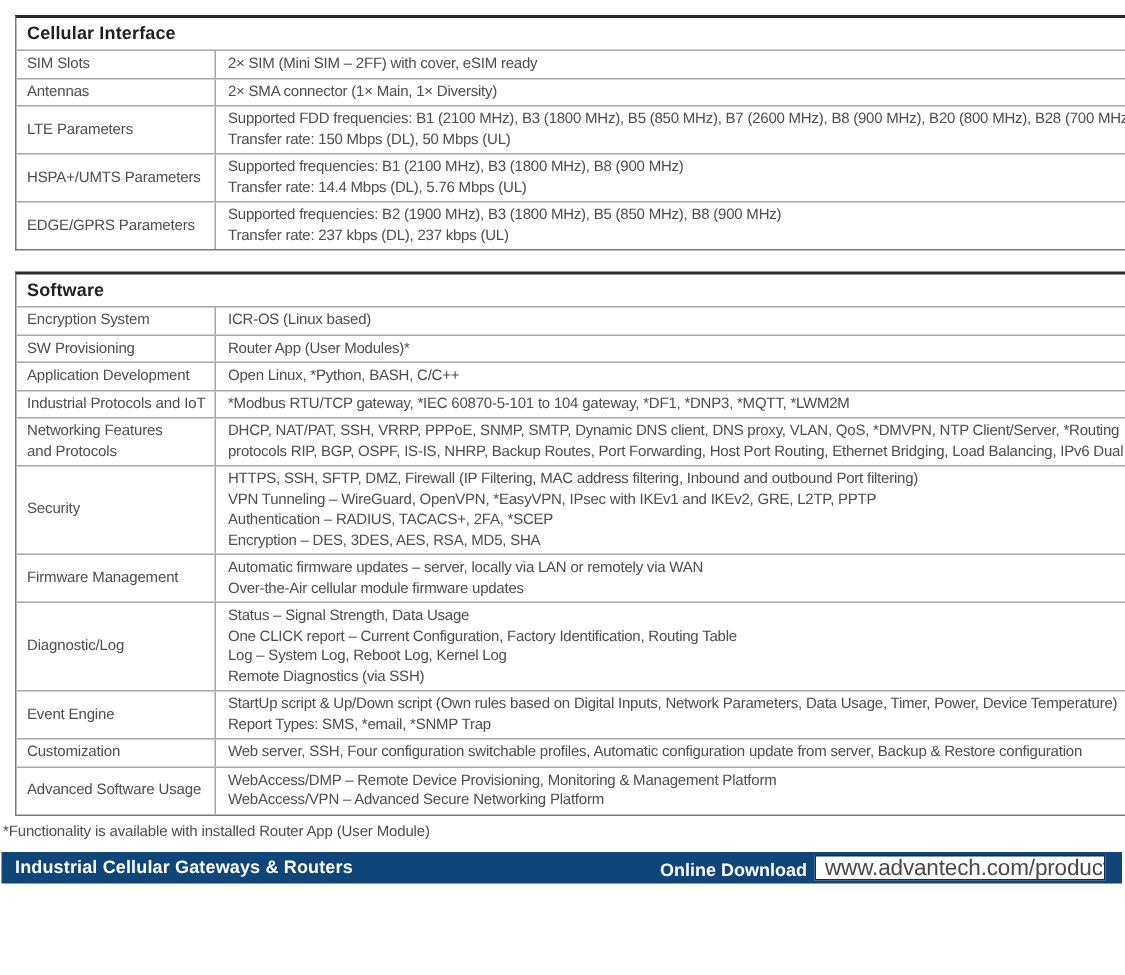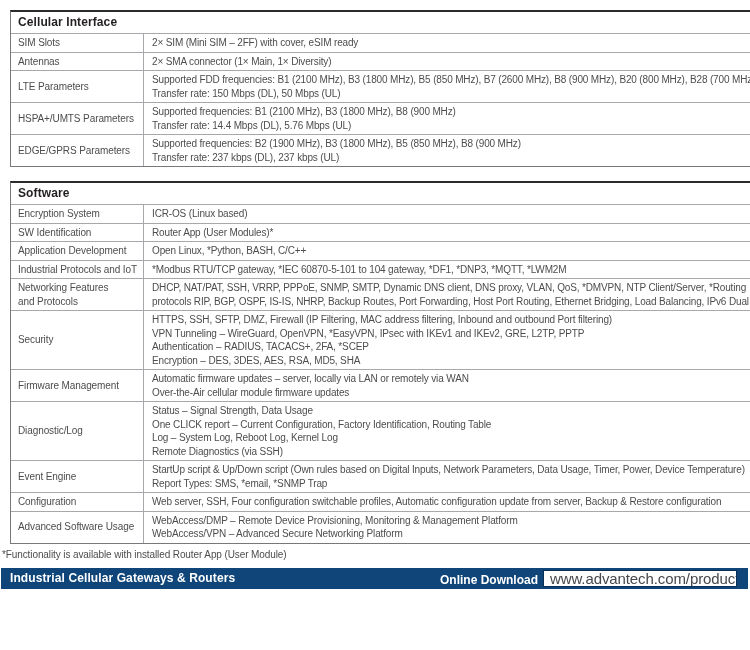--- a/index.html
+++ b/index.html
@@ -124,21 +124,21 @@
           <div class="spec-row">
             <div class="label-cell">
               <div class="line">Encryption System</div>
             </div>
             <div class="value-cell">
               <div class="line">ICR-OS (Linux based)</div>
             </div>
           </div>
           <div class="spec-row">
             <div class="label-cell">
-              <div class="line">SW Identification</div>
+              <div class="line">SW Provisioning</div>
             </div>
             <div class="value-cell">
               <div class="line">Router App (User Modules)*</div>
             </div>
           </div>
           <div class="spec-row">
             <div class="label-cell">
               <div class="line">Application Development</div>
             </div>
             <div class="value-cell">
@@ -198,21 +198,21 @@
             <div class="label-cell">
               <div class="line">Event Engine</div>
             </div>
             <div class="value-cell">
               <div class="line">StartUp script &amp; Up/Down script (Own rules based on Digital Inputs, Network Parameters, Data Usage, Timer, Power, Device Temperature)</div>
               <div class="line">Report Types: SMS, *email, *SNMP Trap</div>
             </div>
           </div>
           <div class="spec-row">
             <div class="label-cell">
-              <div class="line">Configuration</div>
+              <div class="line">Customization</div>
             </div>
             <div class="value-cell">
               <div class="line">Web server, SSH, Four configuration switchable profiles, Automatic configuration update from server, Backup &amp; Restore configuration</div>
             </div>
           </div>
           <div class="spec-row">
             <div class="label-cell">
               <div class="line">Advanced Software Usage</div>
             </div>
             <div class="value-cell">

